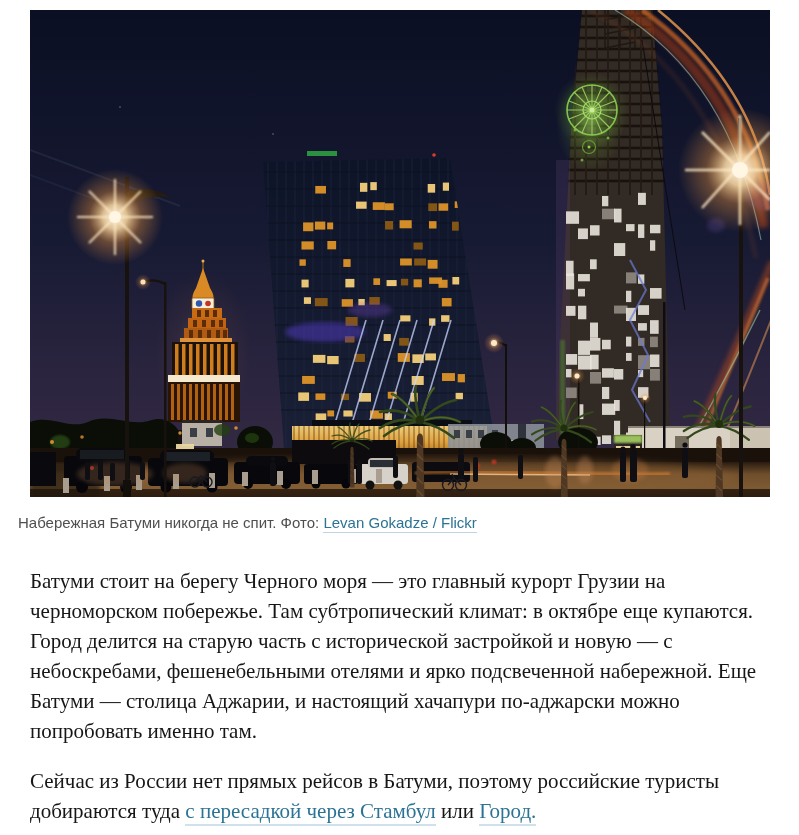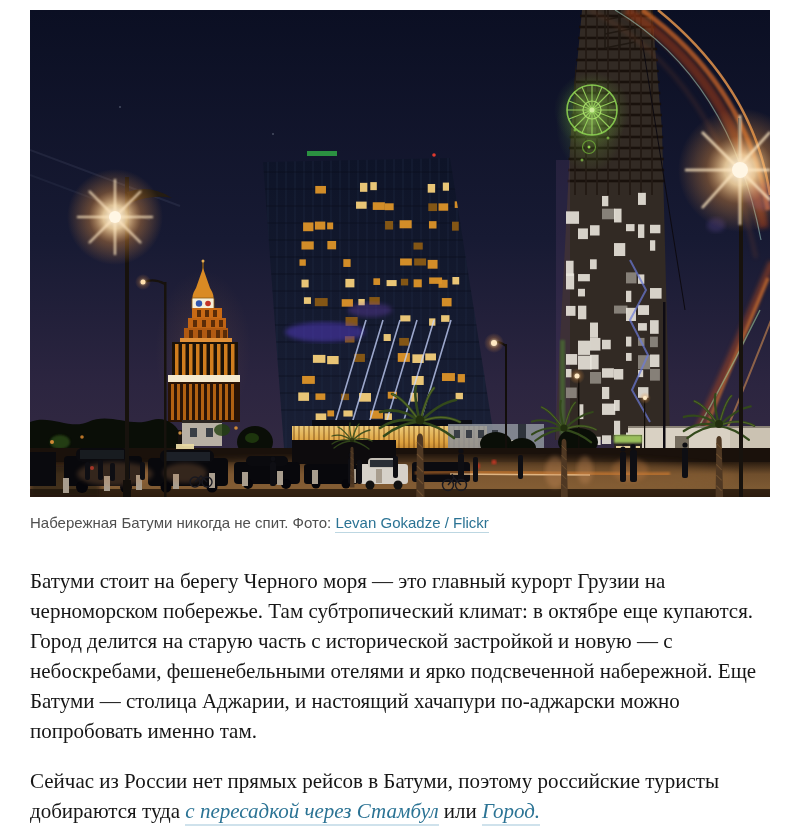--- a/index.html
+++ b/index.html
@@ -1,31 +1,31 @@
 <!DOCTYPE html>
 <html style="--link: #2b7394; --link-underline: #cfe2ec; --body-text: #161616; --caption-text: #4f4f4f;"><head>
 <meta charset="utf-8">
 <style>
   html,body{margin:0;padding:0;background:#ffffff;}
   .page{position:relative;width:799px;height:835px;background:#fff;overflow:hidden;
         font-family:"Liberation Sans",sans-serif;}
   figure.photo{margin:10px 0 0 30px;width:740px;height:487px;padding:0;}
   figure.photo svg{display:block;}
-  .caption{margin:15px 0 0 30px;width:740px;font-size:15px;line-height:22px;
+  .caption{margin:15px 0 0 18px;width:740px;font-size:15px;line-height:22px;
            color:var(--caption-text,#4f4f4f);}
   .caption a{color:var(--link,#2b7394);text-decoration:none;
              border-bottom:1px solid #bdd7e2;padding-bottom:1px;cursor:pointer;}
   .article-body{margin:32px 0 0 30px;width:741px;
                 font-family:"Liberation Serif","DejaVu Serif",serif;
                 font-size:21px;line-height:30px;color:var(--body-text,#161616);}
   .article-body p{margin:0;}
   .article-body p + p{margin-top:20px;}
   .article-body a{color:var(--link,#2b7394);text-decoration:none;
                   border-bottom:2px solid var(--link-underline,#cfe2ec);
-                  padding-bottom:1px;cursor:pointer;font-style:italic;}
+                  padding-bottom:1px;cursor:pointer;}
 </style>
 </head>
 <body>
 
 <div class="page">
 
   <figure class="photo">
     <svg id="photo-svg" width="740" height="487" viewBox="0 0 740 487">
       <defs>
         <linearGradient id="sky" x1="0" y1="0" x2="0" y2="1">

